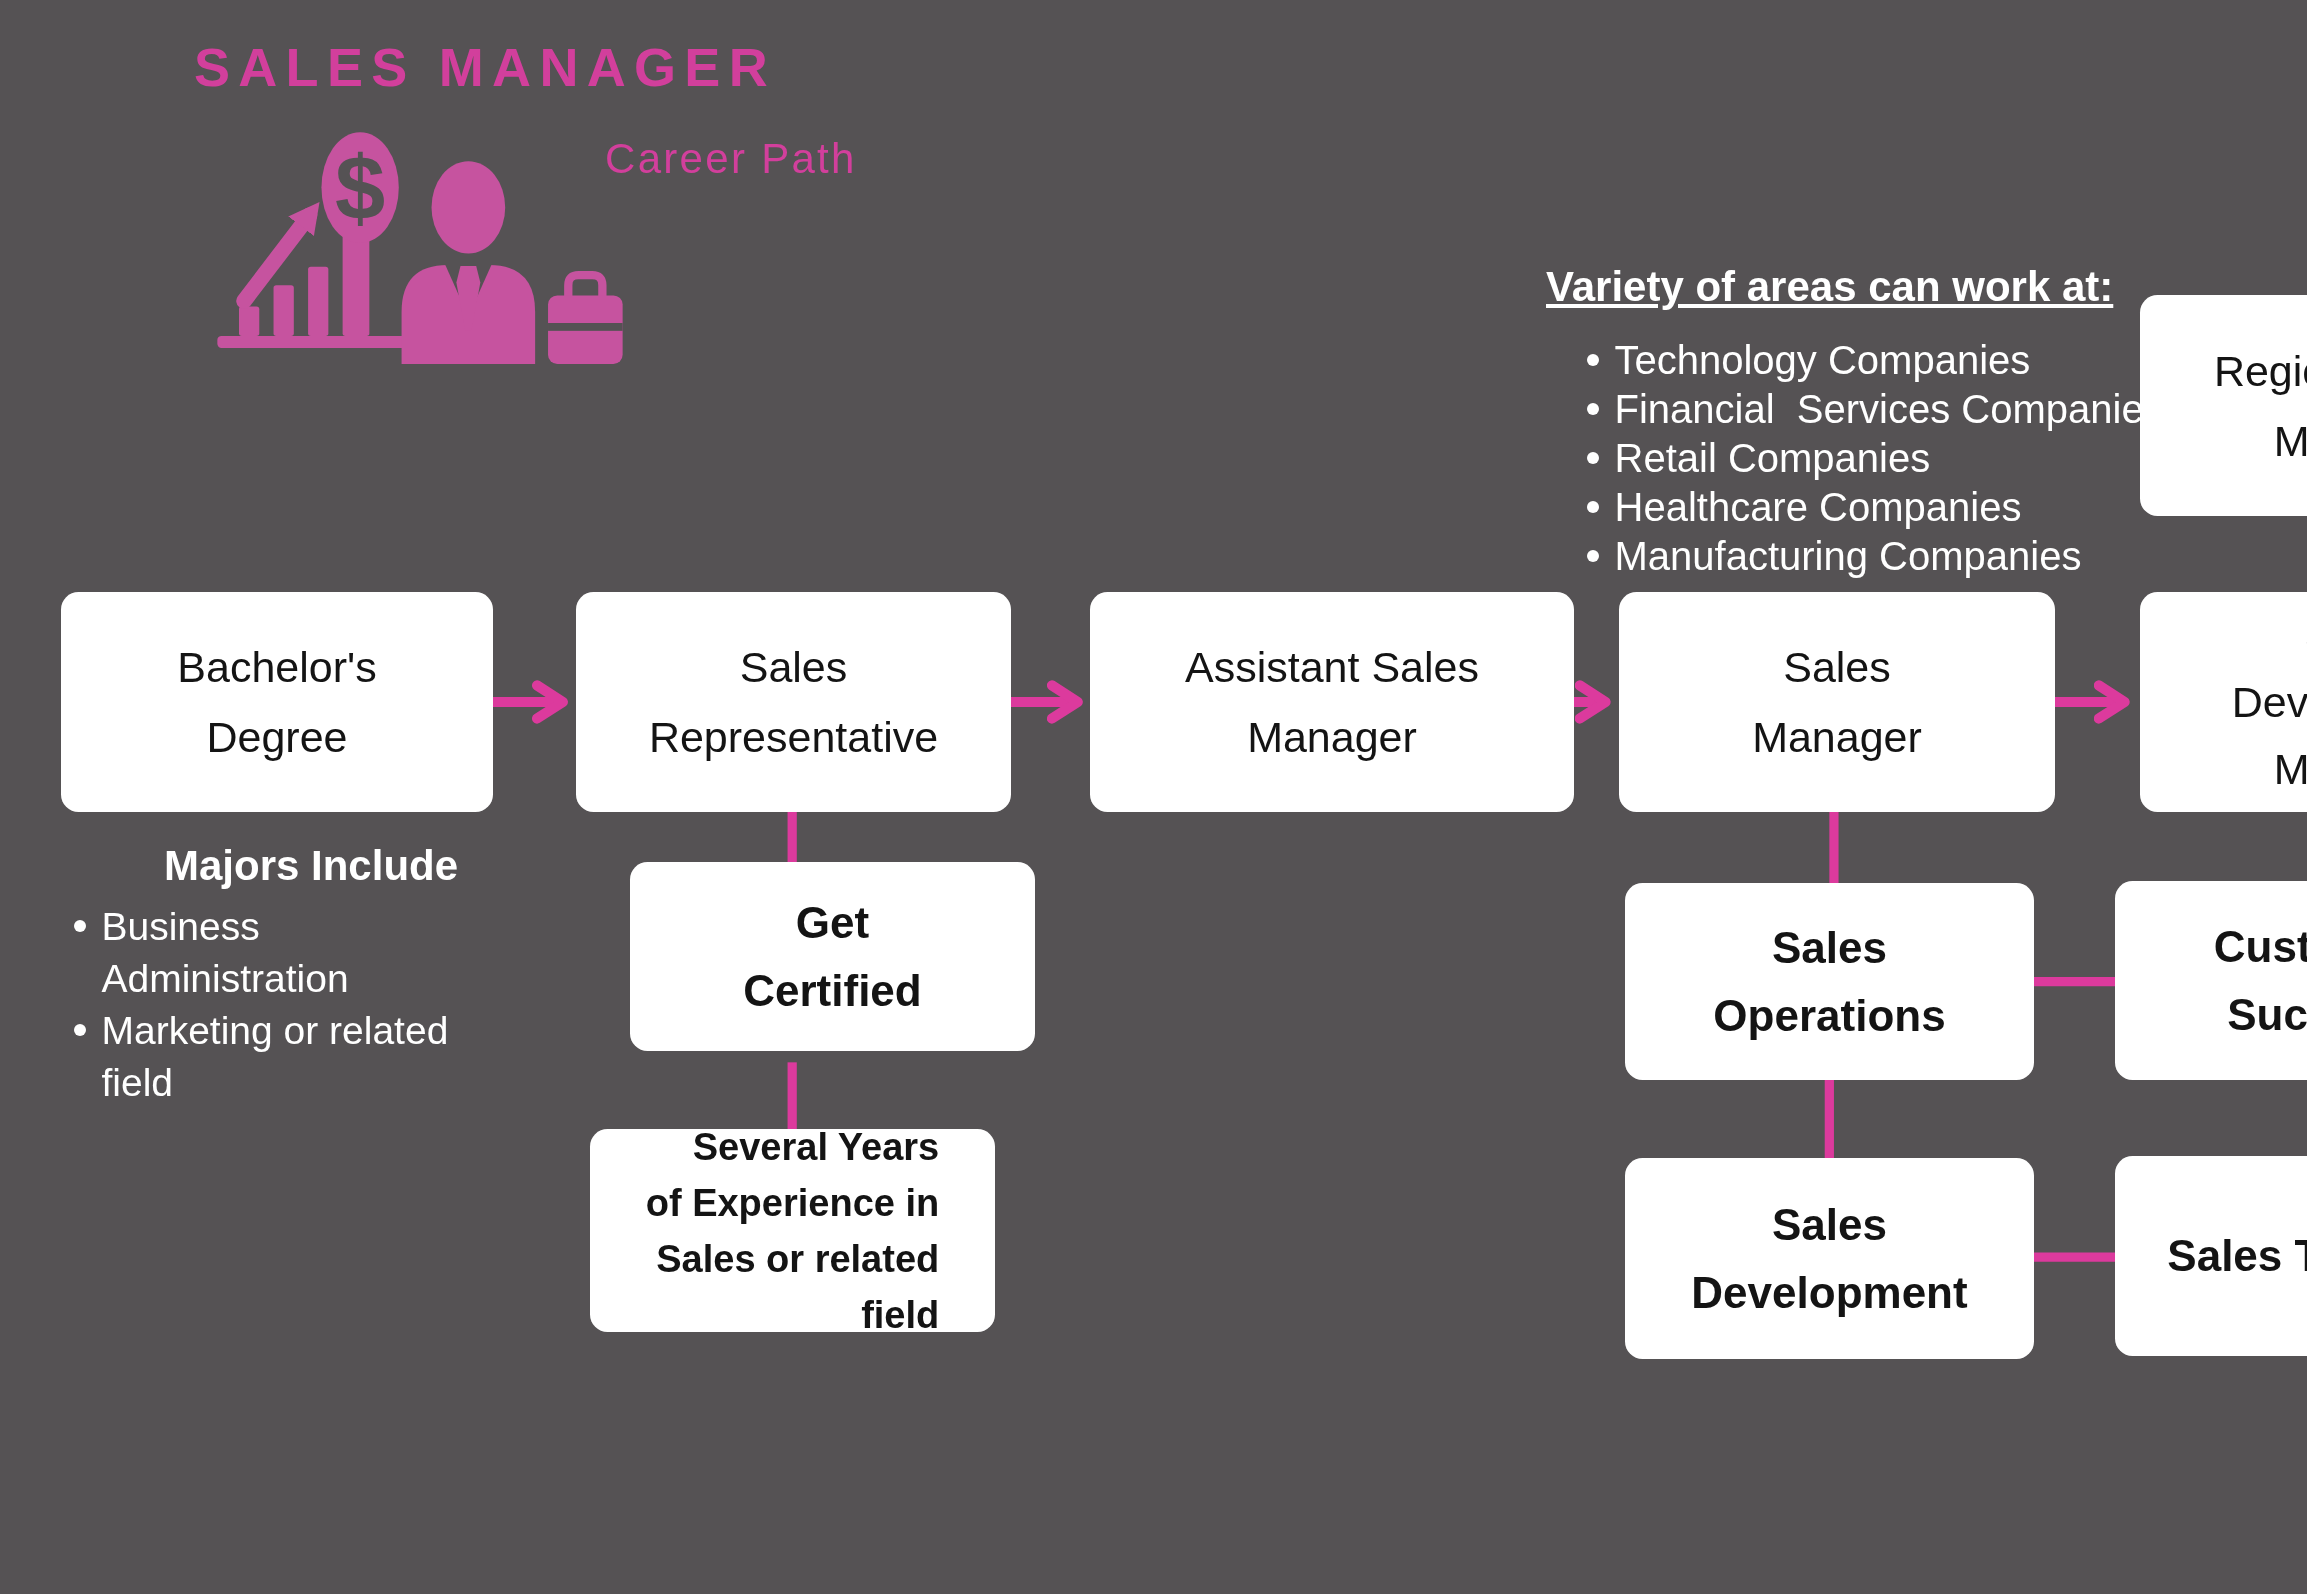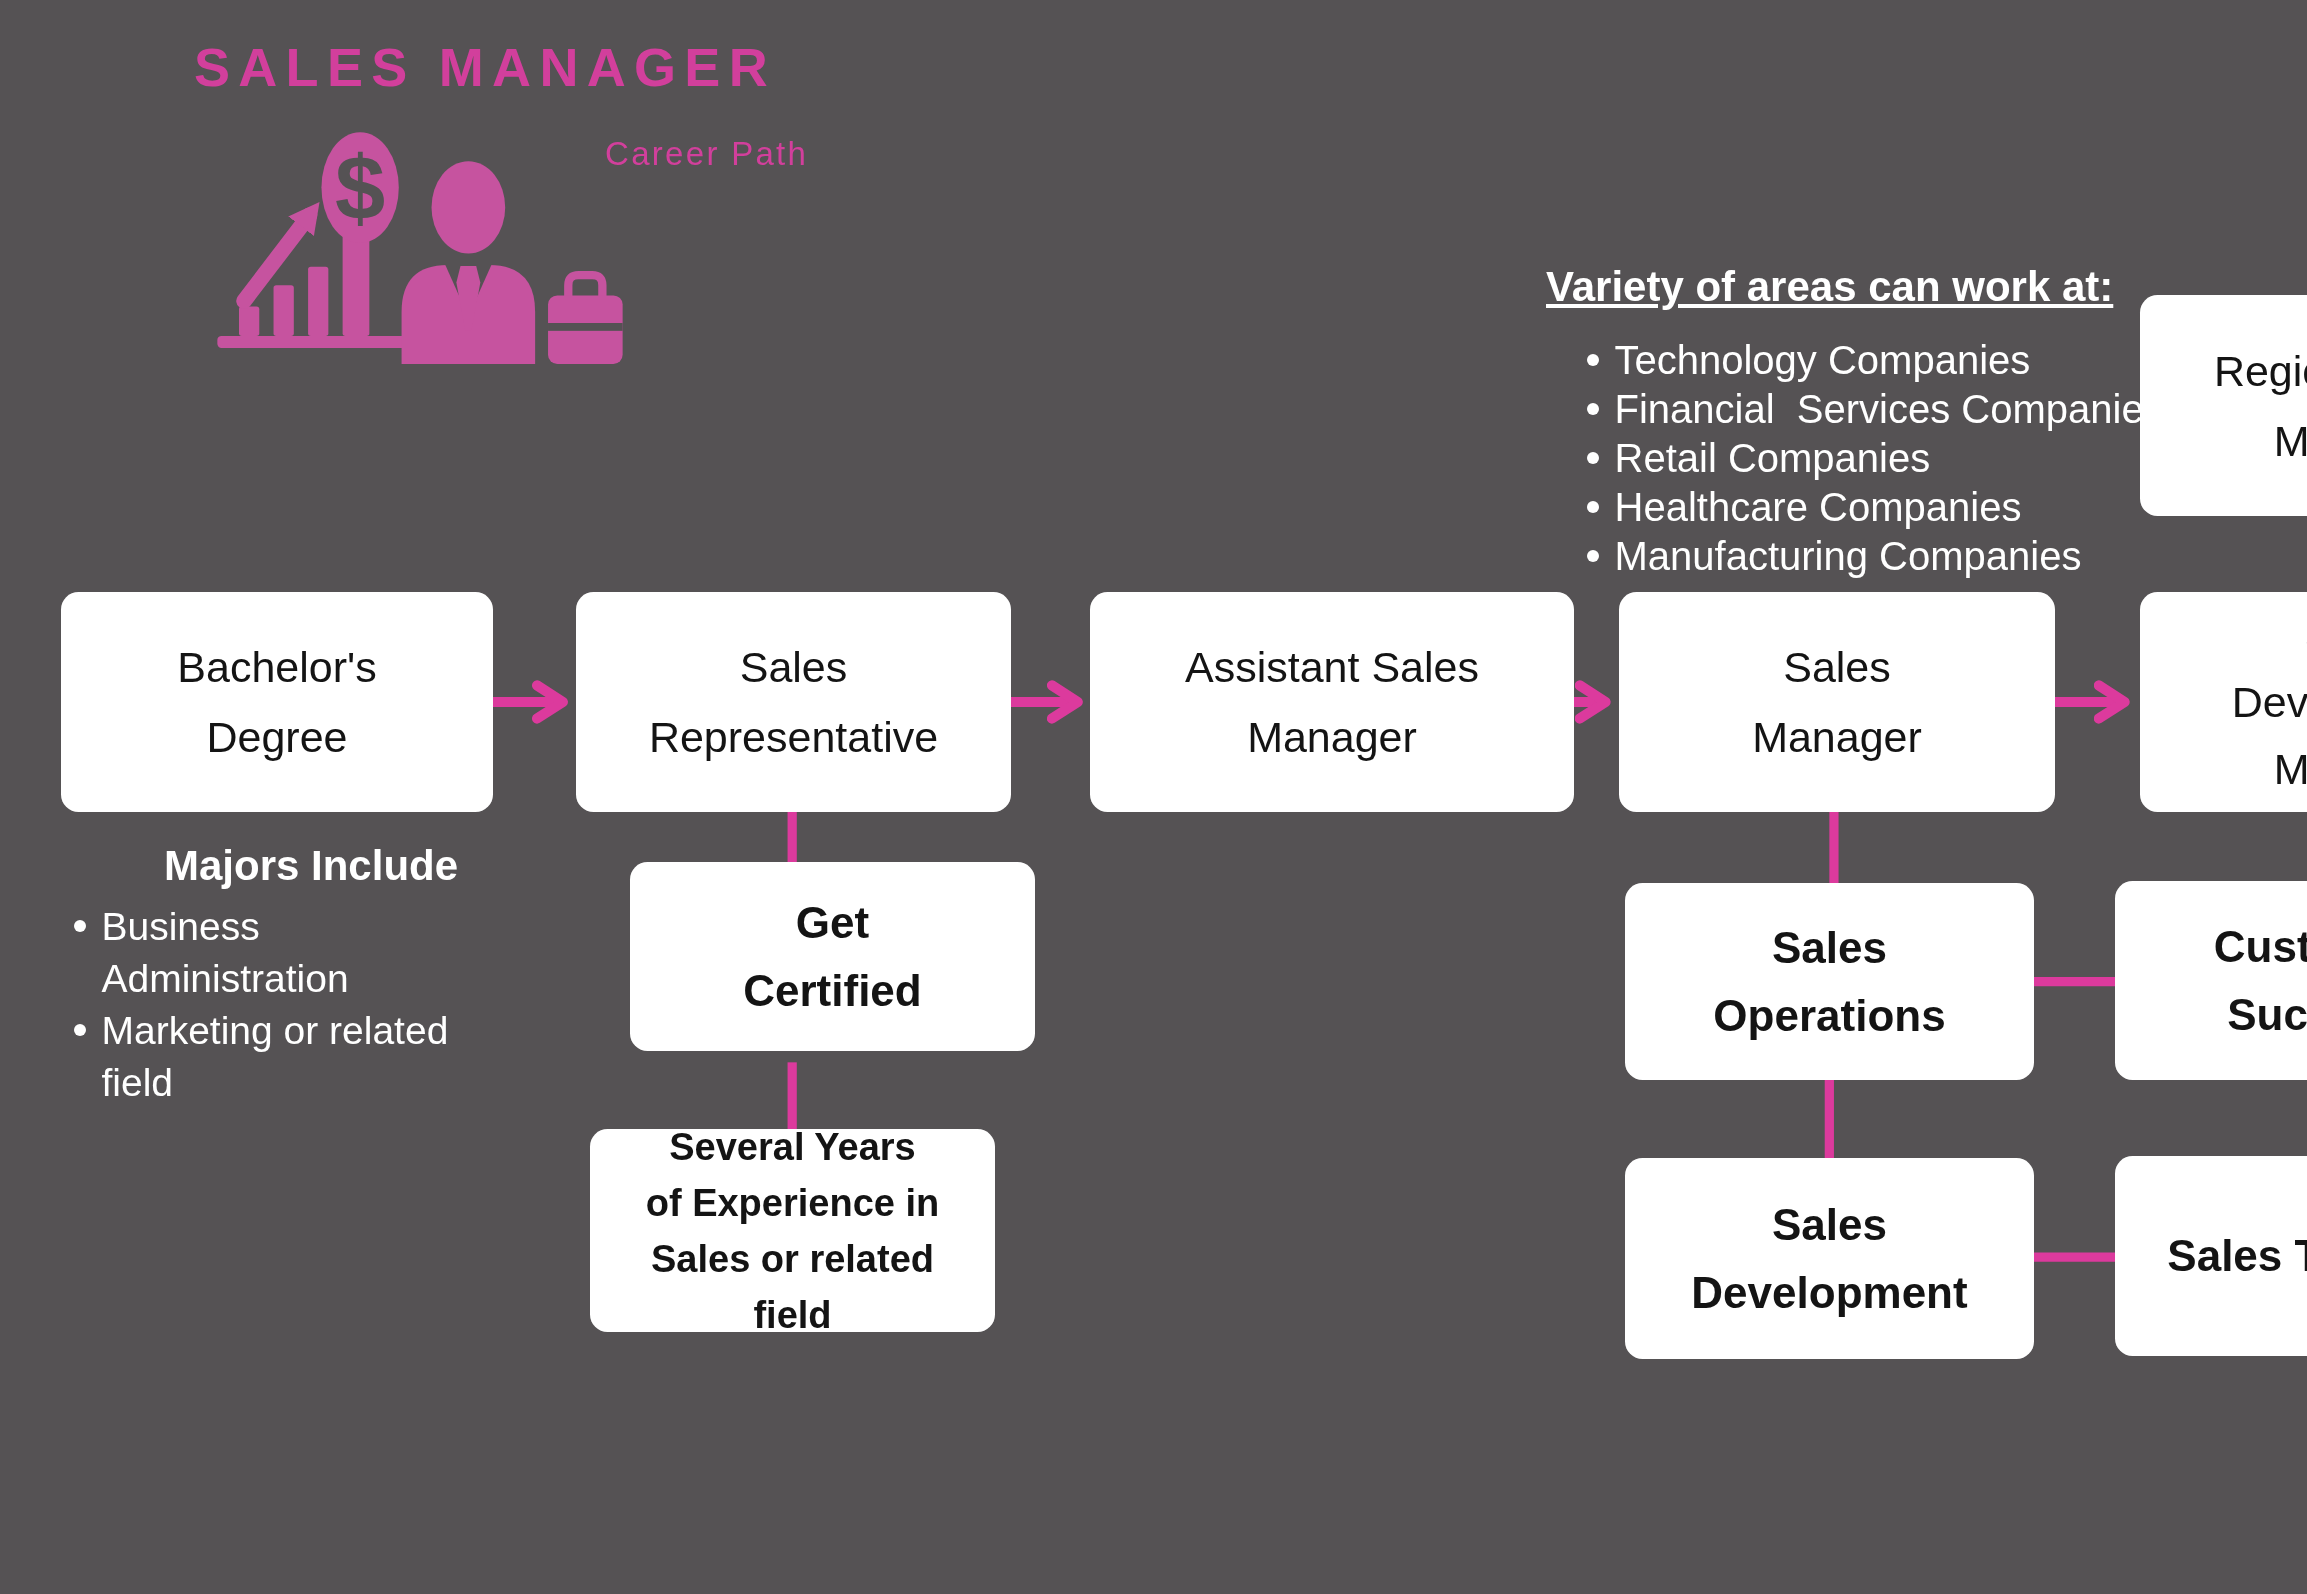--- a/index.html
+++ b/index.html
@@ -18,21 +18,21 @@
     position:relative;width:3189px;height:1595px;
     background:var(--bg);overflow:hidden;
   }
   .title{
     position:absolute;left:194px;top:36px;
     font-size:54px;font-weight:700;letter-spacing:8.3px;
     color:var(--pink-title);
   }
   .subtitle{
     position:absolute;left:605px;top:135px;
-    font-size:33px;font-weight:400;letter-spacing:2.3px;
+    font-size:42px;font-weight:400;letter-spacing:2.3px;
     color:var(--pink-title);
   }
   .node{
     position:absolute;background:var(--box);border-radius:17.5px;
     display:flex;align-items:center;justify-content:center;
     text-align:center;color:var(--text-dark);white-space:pre-line;
   }
   .node.main{font-size:43px;font-weight:400;line-height:70px;}
   .node.bold{font-size:44px;font-weight:700;line-height:68px;}
   .node.small{font-size:38px;font-weight:700;line-height:56px;}
@@ -132,21 +132,21 @@
   <div class="node main" style="left:1619px;top:592px;width:436px;height:220px;">Sales
 Manager</div>
   <div class="node main" style="left:2140px;top:592px;width:437px;height:220px;line-height:67px;">Sales
 Development
 Manager</div>
   <div class="node main" style="left:2140px;top:295px;width:437px;height:221px;">Regional Sales
 Manager</div>
 
   <div class="node bold" style="left:590px;top:862px;width:405px;height:189px;margin-left:40px;">Get
 Certified</div>
-  <div class="node small" style="left:590px;top:1129px;width:405px;height:203px;">Several Years
+  <div class="node small" style="left:590px;top:1129px;width:405px;height:203px;text-align:right;">Several Years
 of Experience in
 Sales or related
 field</div>
   <div class="node bold" style="left:1625px;top:883px;width:409px;height:197px;">Sales
 Operations</div>
   <div class="node bold" style="left:2115px;top:881px;width:403px;height:199px;">Customer
 Success</div>
   <div class="node bold" style="left:1625px;top:1158px;width:409px;height:201px;">Sales
 Development</div>
   <div class="node bold" style="left:2115px;top:1156px;width:403px;height:200px;">Sales Training</div>

